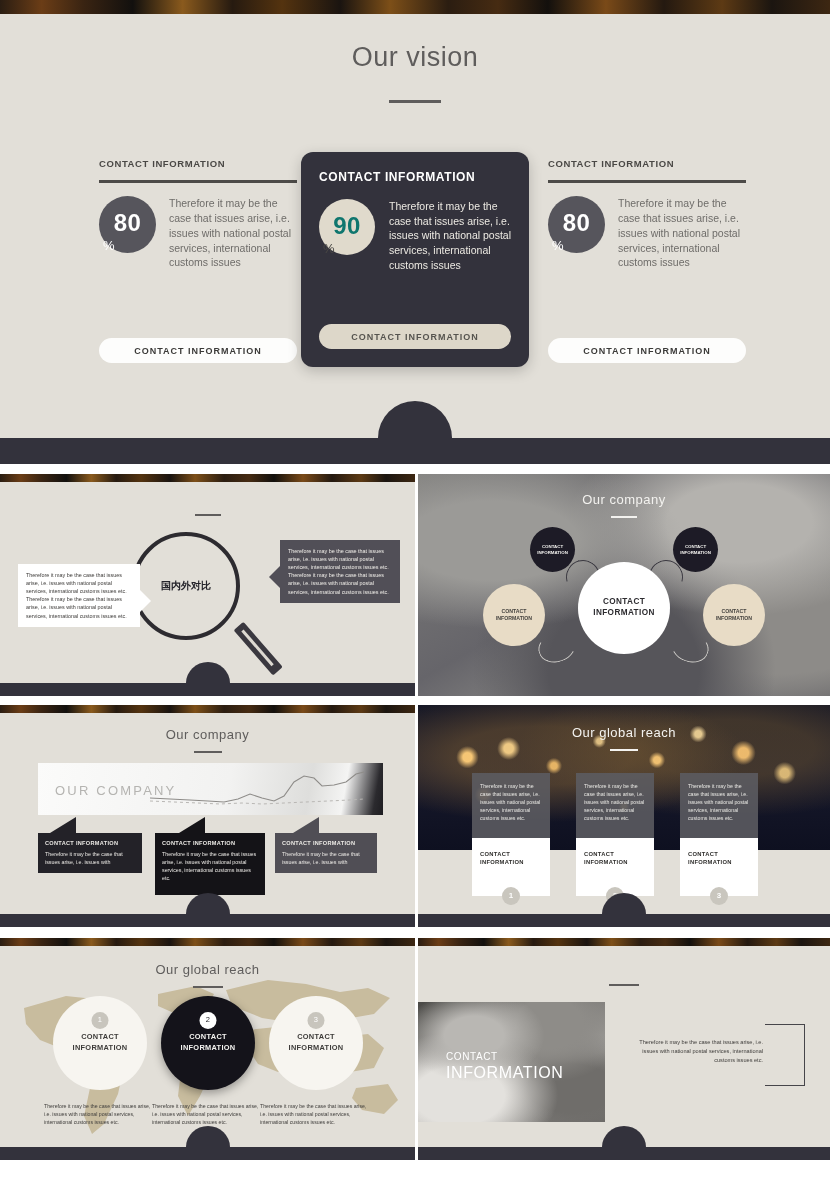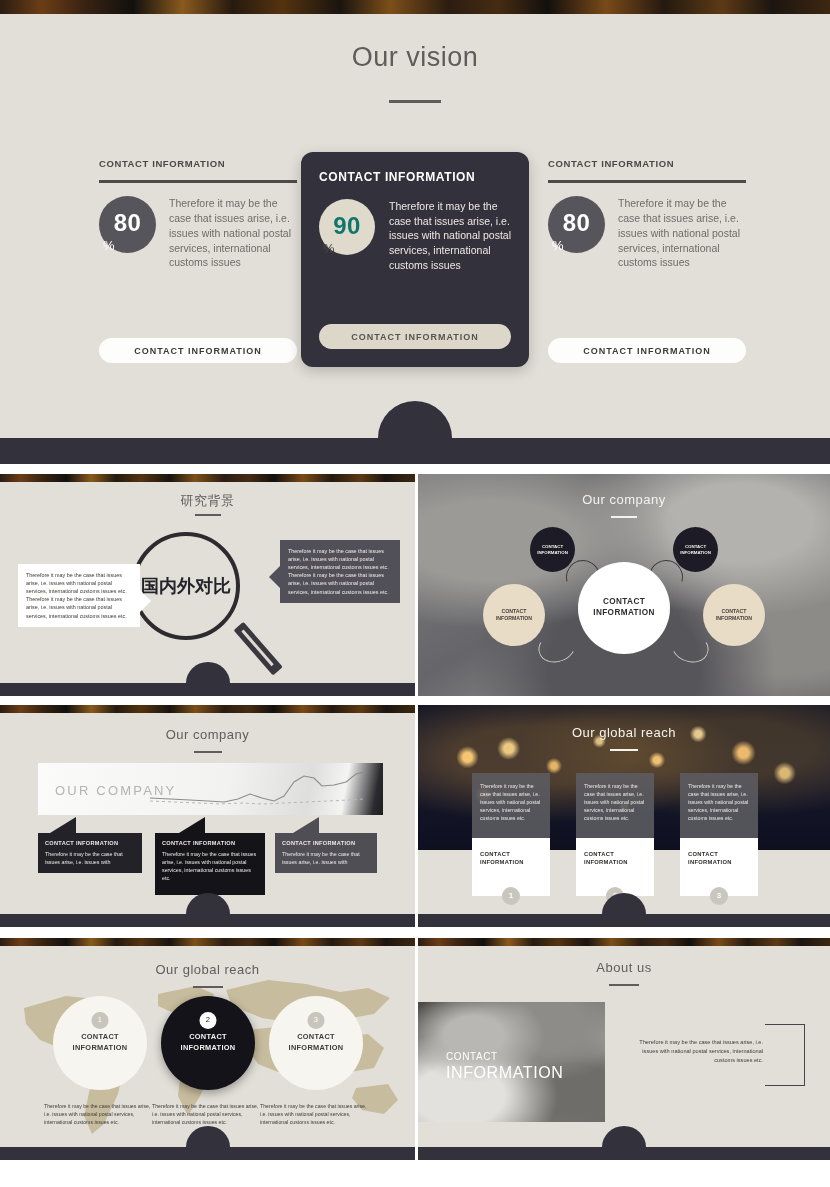--- a/index.html
+++ b/index.html
@@ -86,21 +86,21 @@
   #s2 .footbump { bottom: 13px; }
   #s2 .slide-title { top: 18px; }
   #s2 .title-rule { top: 40px; width: 26px; height: 2px; }
   .mag-ring {
     position: absolute; left: 132px; top: 58px; width: 108px; height: 108px;
     border: 4px solid #2d2b30; border-radius: 50%;
   }
   .mag-label {
     position: absolute; left: 132px; top: 58px; width: 108px; height: 108px;
     display: flex; align-items: center; justify-content: center;
-    font-size: 18px; font-weight: 700; color: #24232a;
+    font-size: 10px; font-weight: 700; color: #24232a;
     font-family: "DejaVu Sans", sans-serif;
   }
   .mag-handle {
     position: absolute; left: 232px; top: 152px; width: 13px; height: 60px;
     background: #3a383f; transform: rotate(-41deg); transform-origin: top center;
     border-radius: 2px;
   }
   .mag-handle::after {
     content: ""; position: absolute; left: 5px; top: 6px; width: 3px; height: 46px; background: #ddd9d1;
   }
@@ -313,21 +313,20 @@
         <div class="vc-btn">CONTACT INFORMATION</div>
       </div>
 
     </div>
     <div class="footbump"></div>
     <div class="footbar"></div>
   </section>
 
   <section class="slide mini" id="s2">
     <div class="topstrip"></div>
-    <h2 class="slide-title">研究背景</h2>
     <div class="title-rule"></div>
 
     <div class="mag-handle"></div>
     <div class="mag-ring"></div>
     <div class="mag-label">国内外对比</div>
 
     <div class="callout left">Therefore it may be the case that issues arise, i.e. issues with national postal services, international customs issues etc. Therefore it may be the case that issues arise, i.e. issues with national postal services, international customs issues etc.</div>
     <div class="callout right">Therefore it may be the case that issues arise, i.e. issues with national postal services, international customs issues etc. Therefore it may be the case that issues arise, i.e. issues with national postal services, international customs issues etc.</div>
 
     <div class="footbump"></div>
@@ -444,21 +443,20 @@
     <div class="mtext" style="left:44px">Therefore it may be the case that issues arise, i.e. issues with national postal services, international customs issues etc.</div>
     <div class="mtext" style="left:152px">Therefore it may be the case that issues arise, i.e. issues with national postal services, international customs issues etc.</div>
     <div class="mtext" style="left:260px">Therefore it may be the case that issues arise, i.e. issues with national postal services, international customs issues etc.</div>
 
     <div class="footbump"></div>
     <div class="footbar"></div>
   </section>
 
   <section class="slide mini" id="s7">
     <div class="topstrip"></div>
-    <h2 class="slide-title">About us</h2>
     <div class="title-rule"></div>
 
     <div class="aphoto">
       <div class="aphoto-label">
         <div class="l1">CONTACT</div>
         <div class="l2">INFORMATION</div>
       </div>
     </div>
 
     <div class="atext">Therefore it may be the case that issues arise, i.e. issues with national postal services, international customs issues etc.</div>

